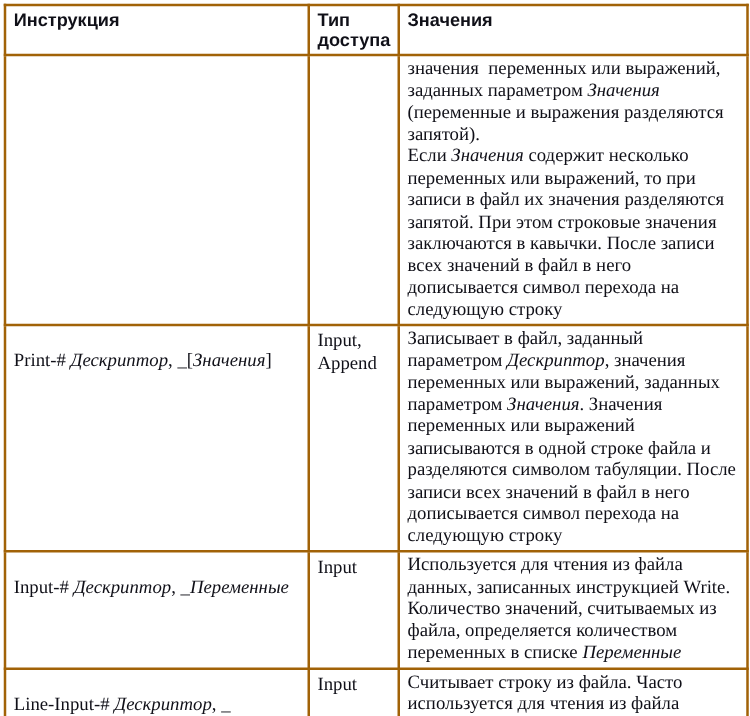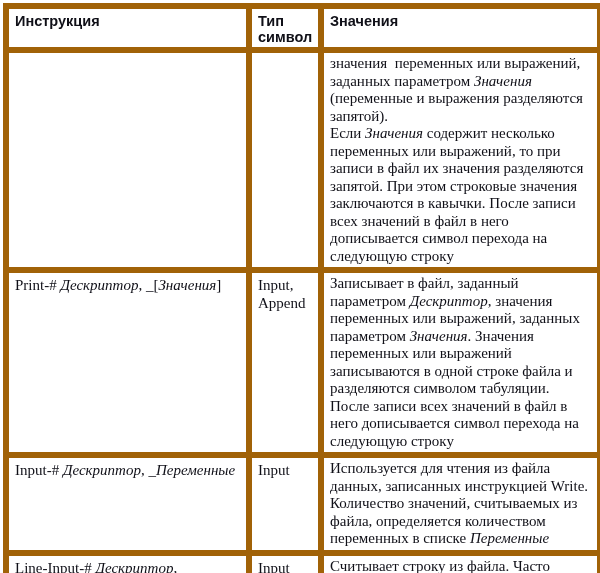--- a/index.html
+++ b/index.html
@@ -16,21 +16,21 @@
     table-layout: fixed;
     border-collapse: collapse;
     border: 2px solid #101018;
     color: #101018;
   }
   .doc-table col.c-instruction { width: 243px; }
   .doc-table col.c-access      { width: 72px;  }
   .doc-table col.c-description { width: 279px; }
 
   .doc-table th, .doc-table td {
-    border: 6px solid #a16207;
+    border: 2px solid #a16207;
     vertical-align: top;
     padding: 2px 5px 2px 6px;
     overflow: hidden;
     text-align: left;
   }
   .doc-table thead th {
     font-family: "Liberation Sans", sans-serif;
     font-weight: bold;
     font-size: 14.5px;
     line-height: 16px;
@@ -42,41 +42,41 @@
     font-family: "Liberation Serif", serif;
     font-size: 15px;
     line-height: 17.5px;
   }
   .doc-table tbody tr:nth-child(1) { height: 215px; }
   .doc-table tbody tr:nth-child(2) { height: 175px; }
   .doc-table tbody tr:nth-child(3) { height: 92px;  }
   .doc-table tbody tr:nth-child(4) { height: 53px;  }
   .doc-table tbody tr:nth-child(5) { height: 14px;  } 
 
-  .doc-table tbody td.cell-instruction { padding-top: 4px; margin-left: 12px; }
+  .doc-table tbody td.cell-instruction { padding-top: 20px; margin-left: 12px; }
   .doc-table tbody td.cell-access      { padding-top: 4px; }
   .doc-table tbody td.cell-description p {
     margin: 0;
     white-space: pre-wrap;
     font-family: Liberation Serif, serif;
   }
 </style>
 </head>
 <body>
 
 <table class="doc-table">
   <colgroup>
     <col class="c-instruction">
     <col class="c-access">
     <col class="c-description">
   </colgroup>
   <thead>
     <tr>
       <th>Инструкция</th>
-      <th>Тип символ</th>
+      <th>Тип доступа</th>
       <th>Значения</th>
     </tr>
   </thead>
   <tbody>
       <tr>
         <td class="cell-instruction"></td>
         <td class="cell-access"></td>
         <td class="cell-description">
           <p>значения  переменных или выражений, заданных параметром <i>Значения</i> (переменные и выражения разделяются запятой).</p>
           <p>Если <i>Значения</i> содержит несколько переменных или выражений, то при записи в файл их значения разделяются запятой. При этом строковые значения заключаются в кавычки. После записи всех значений в файл в него дописывается символ перехода на следующую строку</p>

